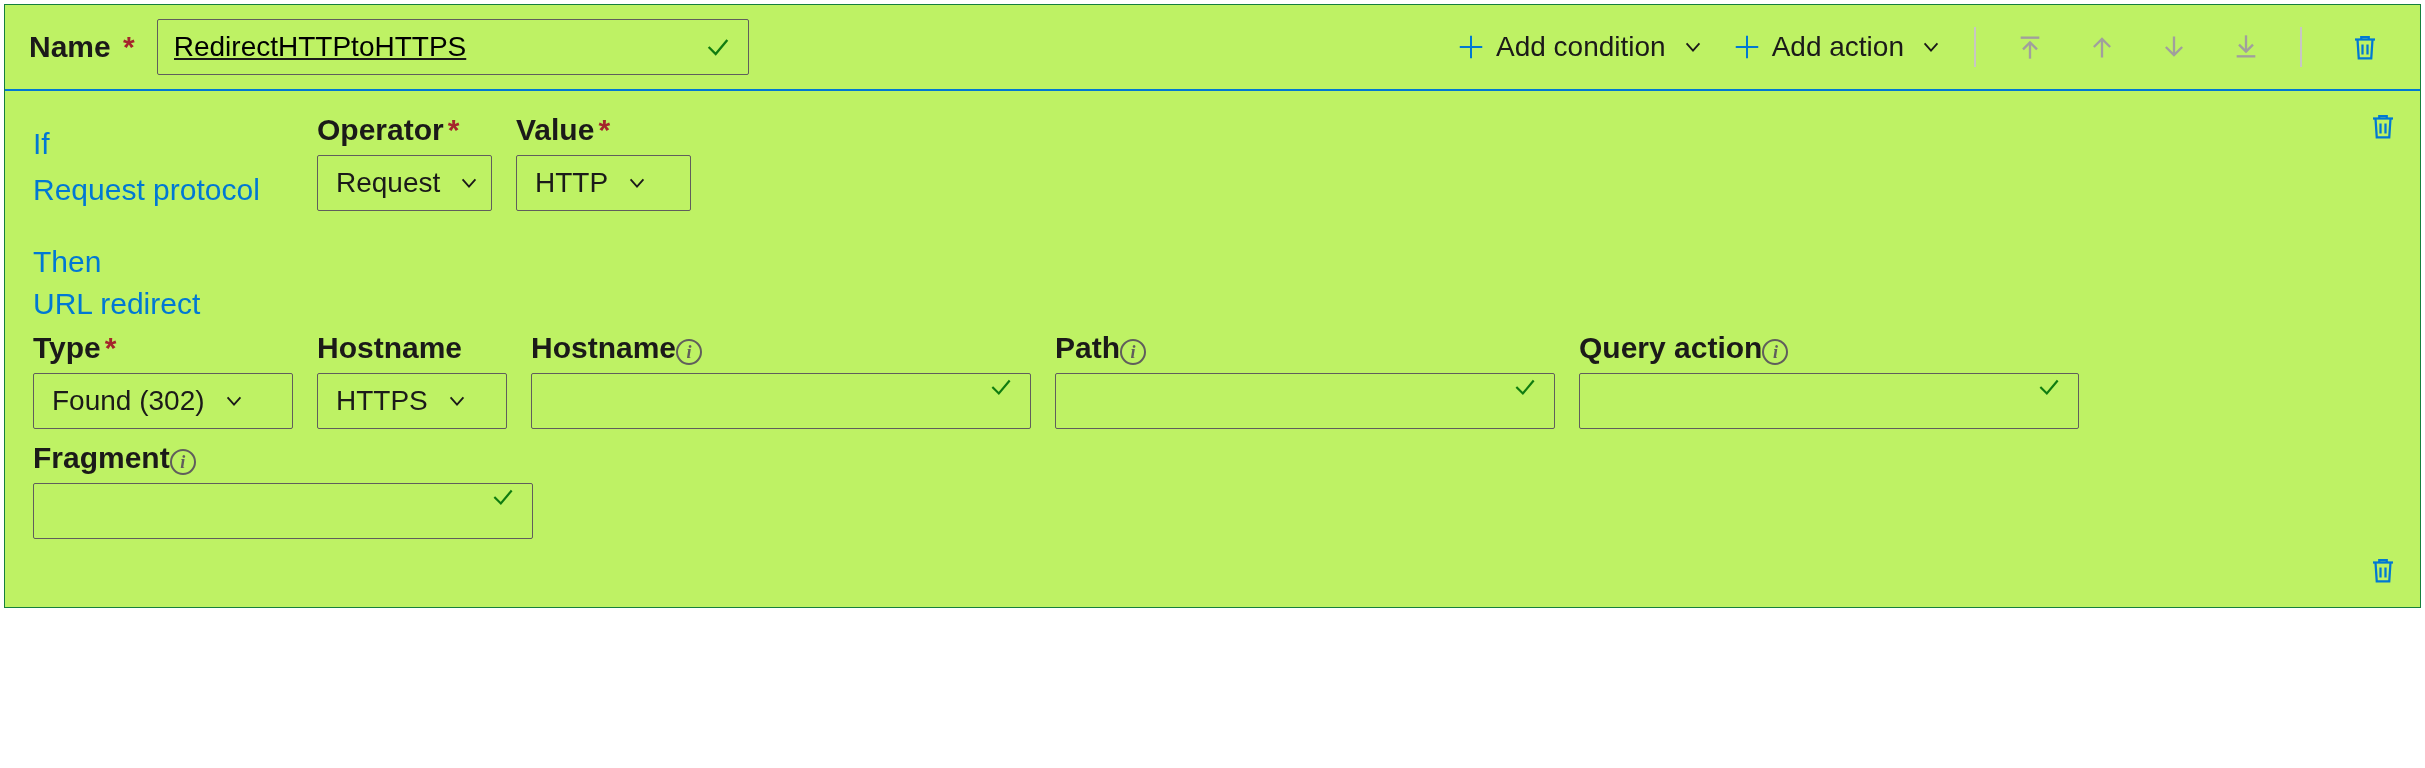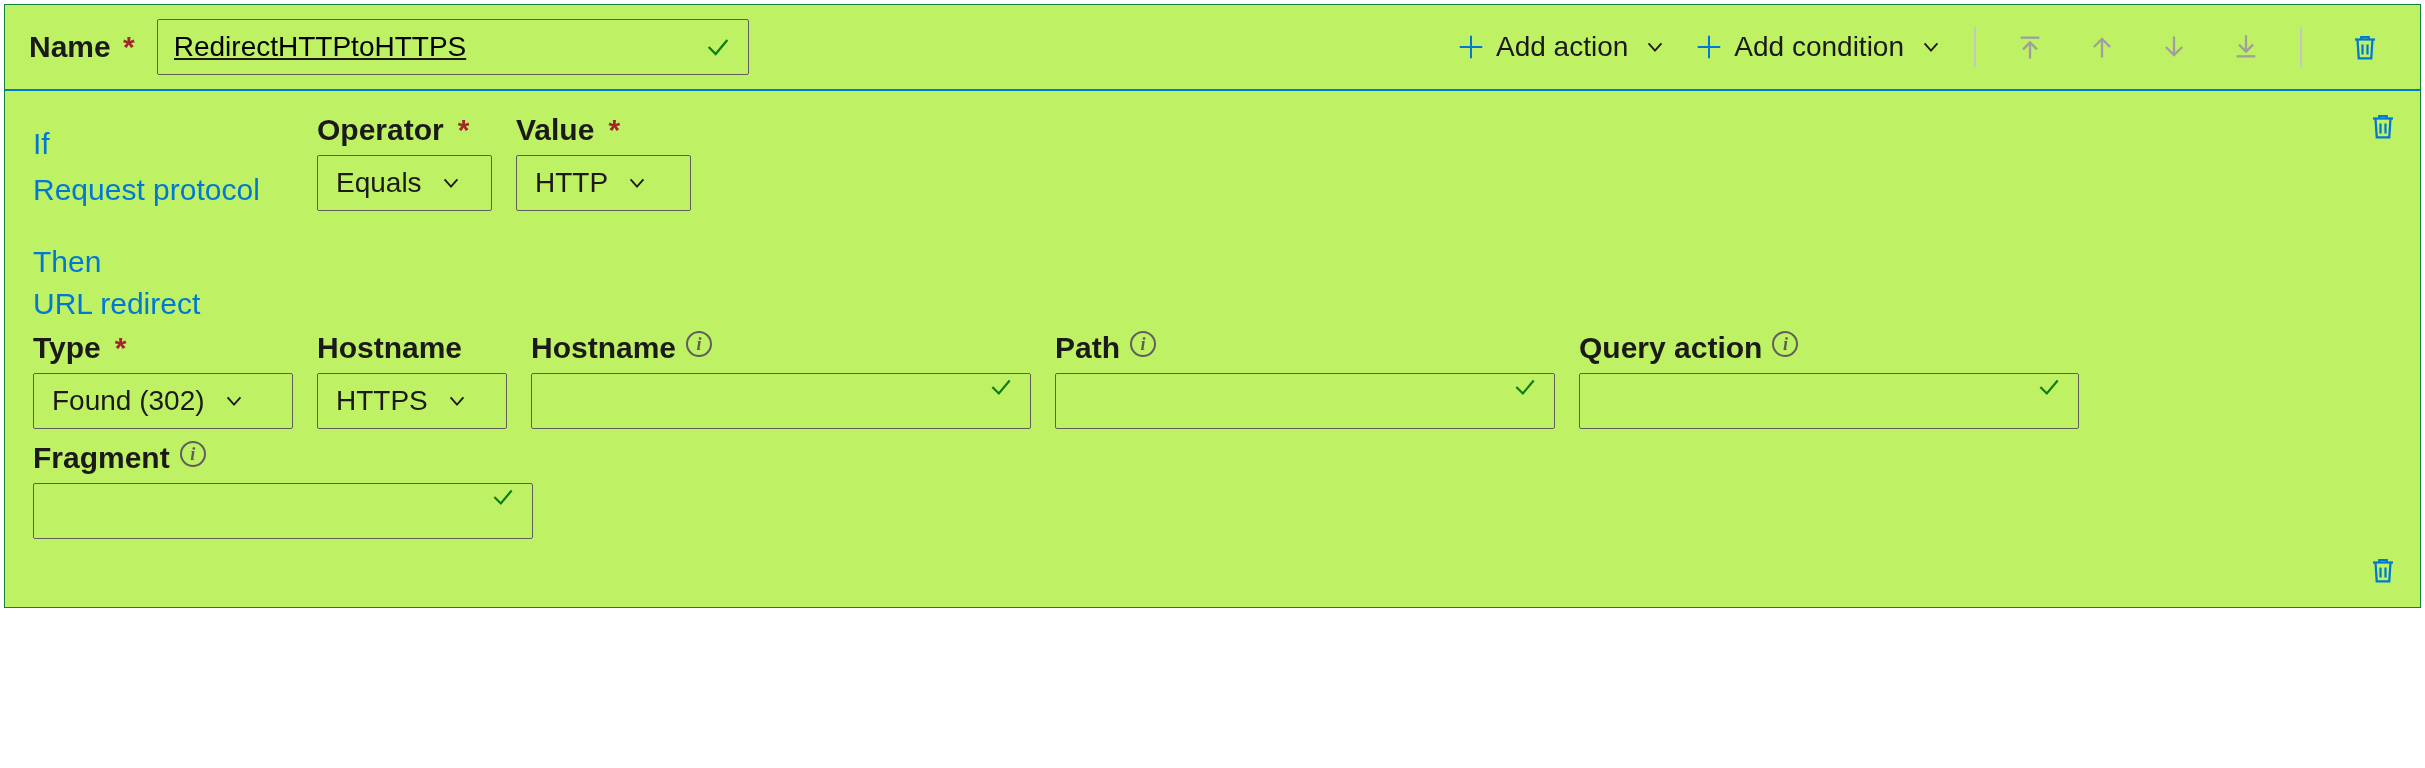--- a/index.html
+++ b/index.html
@@ -18,21 +18,21 @@
   .vsep { width: 2px; height: 40px; background: #c8c6c4; margin: 0 18px; }
   .arrow-btn { color: #a19f9d; font-size: 28px; padding: 8px 22px; cursor: pointer; display: flex; align-items: center; justify-content: center; }
   .trash-btn { color: #0078d4; font-size: 32px; padding: 8px 18px 8px 30px; cursor: pointer; }
   .body { padding: 22px 38px 28px 28px; position: relative; }
   .body .trash-abs { position: absolute; right: 22px; color: #0078d4; font-size: 32px; cursor: pointer; }
   .trash1 { top: 18px; }
   .trash2 { bottom: 20px; }
   .section { display: flex; gap: 24px; align-items: flex-end; margin-bottom: 30px; flex-wrap: wrap; }
   .col { display: flex; flex-direction: column; gap: 4px; }
   .link-txt { color: #0078d4; font-size: 30px; line-height: 42px; }
-  .fld-lbl { font-size: 30px; font-weight: 600; color: #1b1a19; display: flex; align-items: flex-start; gap: 10px; }
+  .fld-lbl { font-size: 30px; font-weight: 600; color: #1b1a19; display: flex; align-items: flex-end; }
   .info-i { display: inline-flex; width: 26px; height: 26px; border: 2px solid #605e5c; border-radius: 50%; align-items: center; justify-content: center; font-size: 18px; font-style: italic; font-family: Georgia, serif; color: #605e5c; }
   .select-box { height: 56px; border: 1px solid #605e5c; border-radius: 2px; display: flex; align-items: center; padding: 0 14px 0 18px; gap: 12px; font-size: 28px; cursor: pointer; margin-top: 4px; }
   .chevd { font-size: 22px; padding-left: 6px; }
   .txt-box { height: 56px; border: 1px solid #605e5c; border-radius: 2px; position: relative; margin-top: 4px; }
   .txt-box input { border: none; outline: none; width: 100%; height: 100%; font-size: 28px; padding: 0 50px 0 16px; background: transparent; }
   .txt-box .check-mark { right: 16px; }
   .w-if   { width: 260px; }
   .w-op   { width: 175px; }
   .w-val  { width: 175px; }
   .w-type { width: 260px; }
@@ -62,35 +62,35 @@
     </div>
 
     <div class="toolbar">
       <div class="tool-btn">
         <span class="plus">
           <svg width="30" height="30" viewBox="0 0 24 24" fill="none" stroke="#0078d4" stroke-width="1.6">
               <line x1="12" y1="3" x2="12" y2="21"></line>
               <line x1="3" y1="12" x2="21" y2="12"></line>
             </svg>
         </span>
-        <span>Add action</span>
+        <span>Add condition</span>
         <span class="chev">
           <svg width="22" height="22" viewBox="0 0 24 24" fill="none" stroke="#1b1a19" stroke-width="2">
               <polyline points="5,8 12,16 19,8"></polyline>
             </svg>
         </span>
       </div>
       <div class="tool-btn">
         <span class="plus">
           <svg width="30" height="30" viewBox="0 0 24 24" fill="none" stroke="#0078d4" stroke-width="1.6">
               <line x1="12" y1="3" x2="12" y2="21"></line>
               <line x1="3" y1="12" x2="21" y2="12"></line>
             </svg>
         </span>
-        <span>Add condition</span>
+        <span>Add action</span>
         <span class="chev">
           <svg width="22" height="22" viewBox="0 0 24 24" fill="none" stroke="#1b1a19" stroke-width="2">
               <polyline points="5,8 12,16 19,8"></polyline>
             </svg>
         </span>
       </div>
 
       <div class="vsep"></div>
 
       <div class="arrow-btn">
@@ -150,21 +150,21 @@
       <div class="col w-if">
         <span class="link-txt">If</span>
         <span class="link-txt">Request protocol</span>
       </div>
       <div class="col">
         <span class="fld-lbl">
           <span>Operator</span> 
             <span class="req">*</span>
         </span>
         <div class="select-box w-op">
-          <span>Equals</span>
+          <span>Request</span>
           <span class="chevd">
             <svg width="22" height="22" viewBox="0 0 24 24" fill="none" stroke="#1b1a19" stroke-width="2">
                 <polyline points="5,8 12,16 19,8"></polyline>
               </svg>
           </span>
         </div>
       </div>
       <div class="col">
         <span class="fld-lbl">
           <span>Value</span> 

